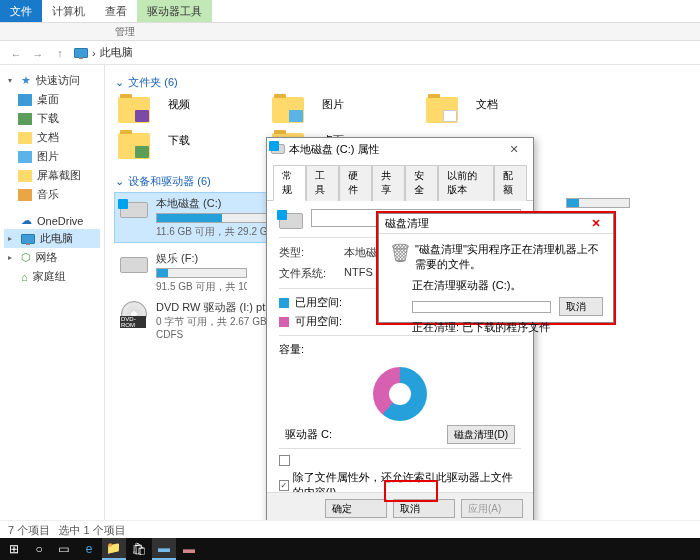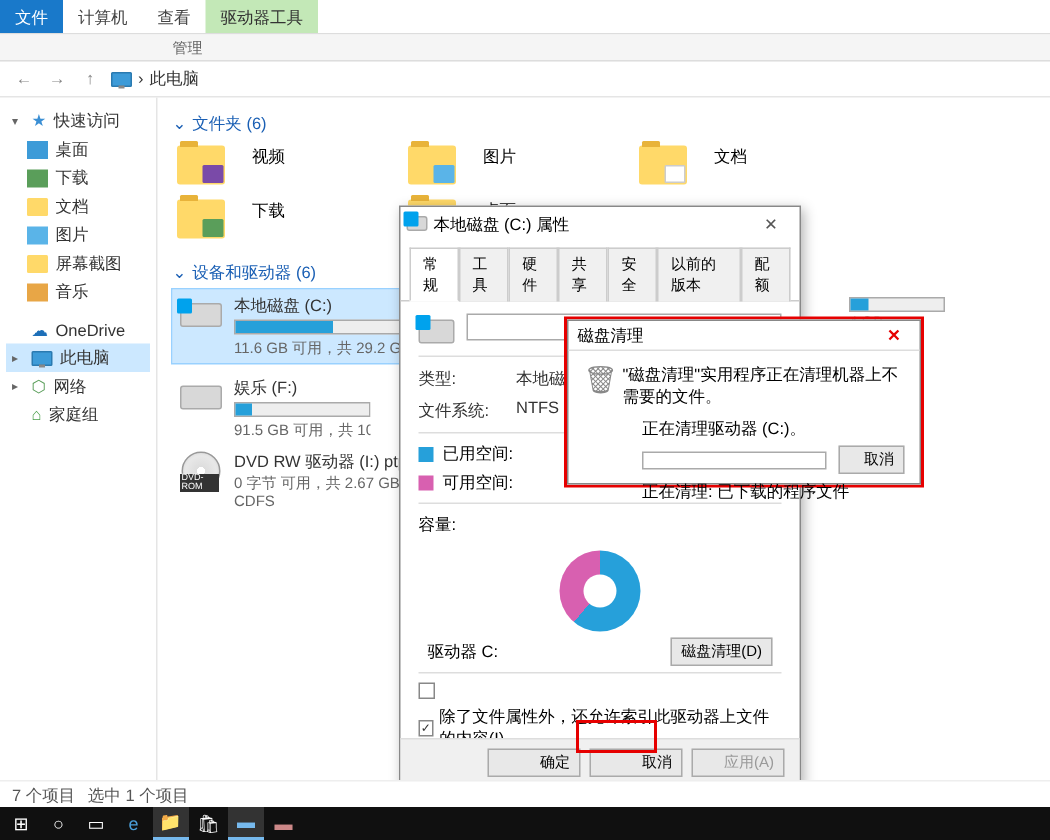--- a/index.html
+++ b/index.html
@@ -63,21 +63,21 @@
 .dlg-tab.active{background:#fff;border-bottom:1px solid #fff}
 .dlg-body{padding:8px 12px}
 .dlg-row{display:flex;gap:10px;padding:3px 0;font-size:10px;color:#333}
 .dlg-row .label{width:55px;color:#333}
 .dlg-input{width:210px;height:18px;border:1px solid #aaa;margin-bottom:6px}
 .dlg-sep{border-top:1px solid #ddd;margin:4px 0}
 .space-row{display:flex;align-items:center;gap:6px;font-size:10px;padding:2px 0}
 .space-sq{width:10px;height:10px}
 .pie{width:54px;height:54px;border-radius:50%;background:conic-gradient(#26a0da 0 220deg,#d860b0 220deg 360deg);margin:8px auto 4px;position:relative}
 .pie::after{content:"";position:absolute;inset:16px;background:#fff;border-radius:50%}
-.dlg-btn{display:inline-block;min-width:62px;height:19px;border:1px solid #aaa;background:#e8e8e8;text-align:right;line-height:17px;font-size:10px;padding:0 6px}
+.dlg-btn{display:inline-block;min-width:62px;height:19px;border:1px solid #aaa;background:#e8e8e8;text-align:left;line-height:17px;font-size:10px;padding:0 6px}
 .dlg-footer{display:flex;gap:6px;justify-content:flex-end;padding:6px 10px;border-top:1px solid #ddd;position:absolute;bottom:0;left:0;right:0;background:#f0f0f0}
 .chk{display:flex;align-items:center;gap:4px;font-size:10px;padding:2px 0}
 .chk-box{width:11px;height:11px;border:1px solid #888;display:flex;align-items:center;justify-content:center;font-size:8px;color:#333}
 
 .popup-frame{position:absolute;left:376px;top:211px;width:240px;height:114px;border:2px solid #e60000}
 .popup{position:absolute;inset:0;background:#fff;border:1px solid #888}
 .pop-title{height:20px;display:flex;align-items:center;padding:0 6px;border-bottom:1px solid #ddd;font-size:11px}
 .pop-title .x{margin-left:auto;width:22px;text-align:center;color:#e60000;font-weight:bold}
 .pop-body{padding:8px 10px;font-size:10px}
 .pop-row{display:flex;gap:6px;align-items:flex-start;margin-bottom:6px}
@@ -328,21 +328,21 @@
   <div class="popup">
     <div class="pop-title">
       <span>磁盘清理</span>
       <span class="x">✕</span>
     </div>
     <div class="pop-body">
       <div class="pop-row">
         <div class="pop-ico">🗑</div>
         <div>"磁盘清理"实用程序正在清理机器上不需要的文件。</div>
       </div>
-      <div style="margin-left:39px">
+      <div style="margin-left:23px">
         <div style="margin-bottom:4px">正在清理驱动器  (C:)。</div>
         <div style="display:flex;gap:8px;align-items:center">
           <div class="progress"></div>
           <span class="dlg-btn" style="min-width:44px">取消</span>
         </div>
         <div style="margin-top:4px"><span>正在清理:</span> <span>已下载的程序文件</span></div>
       </div>
     </div>
   </div>
 </div>

